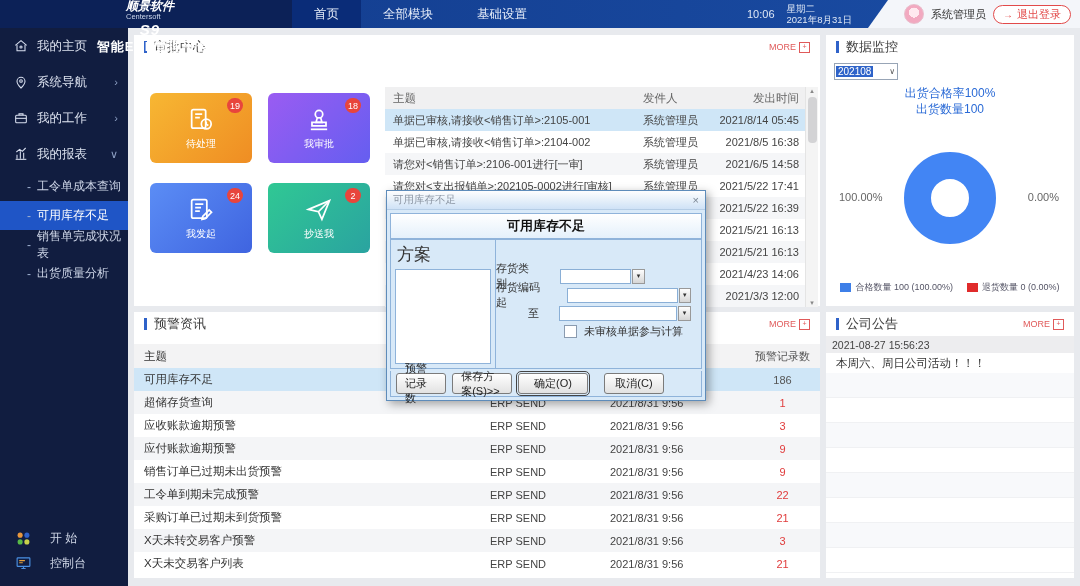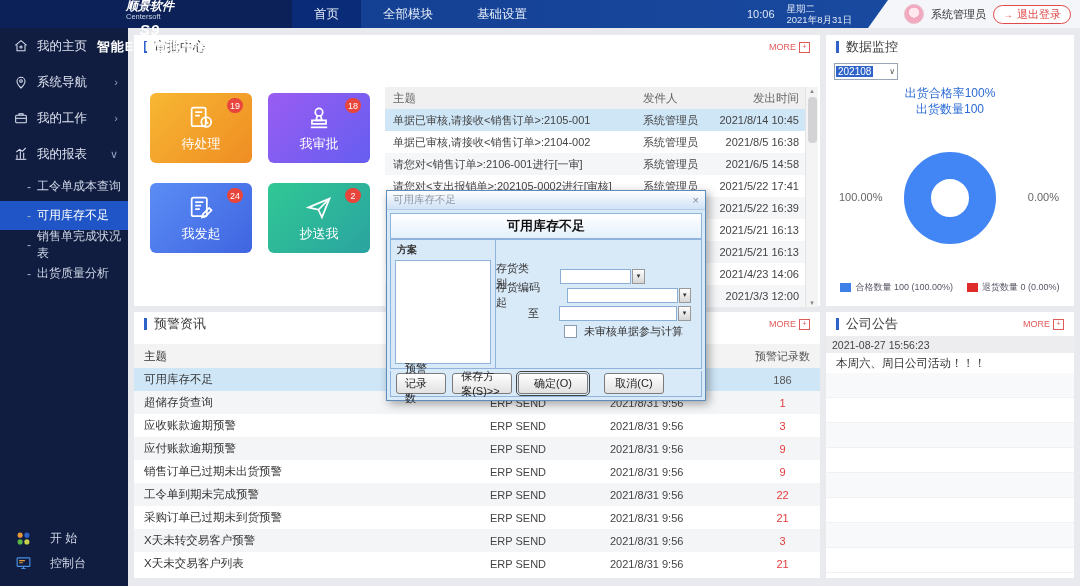--- a/index.html
+++ b/index.html
@@ -46,21 +46,21 @@
   .p-head{height:24px;display:flex;align-items:center;padding:0 10px;}
   .p-bar{width:3px;height:12px;background:#2f62c9;margin-right:7px;flex:none;}
   .p-title{font-size:13px;color:#3c3c3c;}
   .more{margin-left:auto;color:#e05a5a;font-size:9px;display:flex;align-items:center;gap:3px;cursor:pointer;}
   .more-box{width:9px;height:9px;border:1px solid #e05a5a;font-size:7px;line-height:8px;text-align:center;color:#e05a5a;}
   
   .pn-approval{left:134px;top:35px;width:686px;height:271px;}
   .tiles{position:absolute;left:16px;top:58px;display:grid;grid-template-columns:102px 102px;grid-auto-rows:70px;gap:20px 16px;}
   .tile{border-radius:6px;position:relative;color:#fff;display:flex;flex-direction:column;align-items:center;justify-content:center;cursor:pointer;}
   .tile svg{width:28px;height:28px;}
-  .t-label{font-size:13px;margin-top:3px;}
+  .t-label{font-size:10px;margin-top:3px;}
   .badge{position:absolute;top:5px;right:9px;min-width:10px;height:15px;border-radius:8px;background:#e8453c;
          color:#fff;font-size:9px;display:flex;align-items:center;justify-content:center;padding:0 3px;}
   .tile1{background:linear-gradient(135deg,#f7b733,#ef8d23);}
   .tile2{background:linear-gradient(135deg,#9a5cf2,#655ef0);}
   .tile3{background:linear-gradient(135deg,#5b8df5,#3f64e0);}
   .tile4{background:linear-gradient(135deg,#30c894,#2aa3a0);}
   .ap-table{position:absolute;left:251px;top:52px;width:420px;}
   .ap-hrow{height:22px;background:#f0f0f1;display:flex;align-items:center;font-size:11.5px;color:#666;}
   .ap-row{height:22px;display:flex;align-items:center;font-size:11px;color:#444;background:#fff;cursor:pointer;}
   .ap-row:nth-of-type(2n){background:#f5f6f8;}
@@ -109,21 +109,21 @@
   
   .dialog{position:absolute;left:386px;top:190px;width:320px;height:211px;background:#d8e9f8;
           border:1px solid #5e8cba;box-shadow:3px 3px 9px rgba(0,0,0,.35);z-index:20;box-sizing:border-box;}
   .dlg-titlebar{height:18px;background:linear-gradient(#fefefe,#cfe2f6);display:flex;align-items:center;
                 padding:0 6px;font-size:10.5px;color:#8a94a2;border-bottom:1px solid #b5cde6;}
   .dlg-close{margin-left:auto;color:#7a8694;font-size:11px;cursor:pointer;}
   .dlg-header{margin:3px 3px 0 3px;height:24px;background:linear-gradient(#ffffff,#e4f0fb);border:1px solid #8fb3da;
               display:flex;align-items:center;justify-content:center;font-size:13px;font-weight:bold;color:#111;}
   .dlg-body{position:absolute;left:3px;right:3px;top:48px;bottom:31px;display:flex;border:1px solid #8fb3da;}
   .dlg-left{width:104px;flex:none;display:flex;flex-direction:column;padding:2px 4px 4px 4px;box-sizing:border-box;}
-  .scheme-label{font-size:10px;color:#333;margin:1px 0 3px 2px;font-weight:bold;}
+  .scheme-label{font-size:17px;color:#333;margin:1px 0 3px 2px;}
   .scheme-list{flex:1;background:#fff;border:1px solid #8fb3da;cursor:pointer;}
   .dlg-right{flex:1;border-left:1px solid #8fb3da;position:relative;background:#d8e9f8;}
   .f-row{position:absolute;height:16px;display:flex;align-items:center;}
   .f-label{font-size:11px;color:#333;margin-right:20px;}
   .f-input{height:15px;background:#fff;border:1px solid #8aafd6;box-sizing:border-box;}
   .f-btn{width:13px;height:15px;margin-left:1px;background:linear-gradient(#fdfdfd,#d6d6d6);border:1px solid #999;
          font-size:7px;display:flex;align-items:center;justify-content:center;color:#333;box-sizing:border-box;cursor:pointer;}
   .chk-row{position:absolute;left:68px;top:84px;display:flex;align-items:center;cursor:pointer;}
   .chk-box{width:11px;height:11px;border:1px solid #8a9bb0;background:#fff;margin-right:7px;}
   .chk-label{font-size:11px;color:#333;}
@@ -299,21 +299,21 @@
     </div>
     <div class="ap-table">
       <div class="ap-hrow">
         <span class="c-subj">主题</span>
         <span class="c-sender">发件人</span>
         <span class="c-time">发出时间</span>
       </div>
       <div class="ap-row sel">
         <span class="c-subj">单据已审核,请接收&lt;销售订单&gt;:2105-001</span>
         <span class="c-sender">系统管理员</span>
-        <span class="c-time">2021/8/14 10:45</span>
+        <span class="c-time">2021/8/14 05:45</span>
       </div>
       <div class="ap-row">
         <span class="c-subj">单据已审核,请接收&lt;销售订单&gt;:2104-002</span>
         <span class="c-sender">系统管理员</span>
         <span class="c-time">2021/8/5 16:38</span>
       </div>
       <div class="ap-row">
         <span class="c-subj">请您对&lt;销售订单&gt;:2106-001进行[一审]</span>
         <span class="c-sender">系统管理员</span>
         <span class="c-time">2021/6/5 14:58</span>

